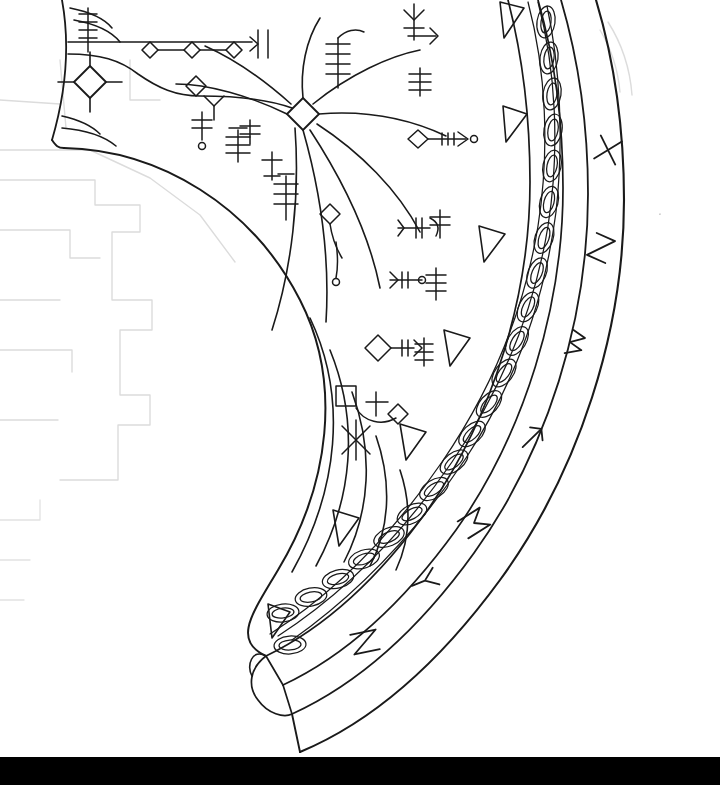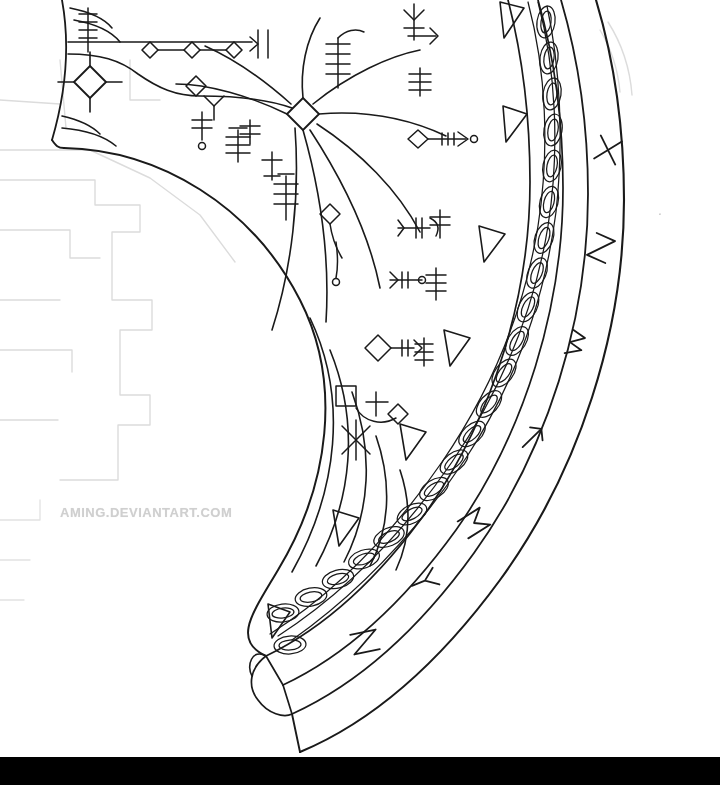--- a/index.html
+++ b/index.html
@@ -431,19 +431,18 @@
 
         <g stroke="#e2e2e2" stroke-width="1.3">
           <path d="M0,520 L40,520 L40,500"></path>
           <path d="M0,560 L30,560"></path>
           <path d="M0,600 L24,600"></path>
         </g>
 
       </g>
     </svg>
 
-    <div class="watermark">AMING.DEVIANTART.COM</div>
   </div>
 
   <div class="bar" id="bar-top" style="height: 0px;"></div>
   <div class="bar" id="bar-bottom" style="height: 28px;"></div>
 
 </div>
 
 </body></html>

